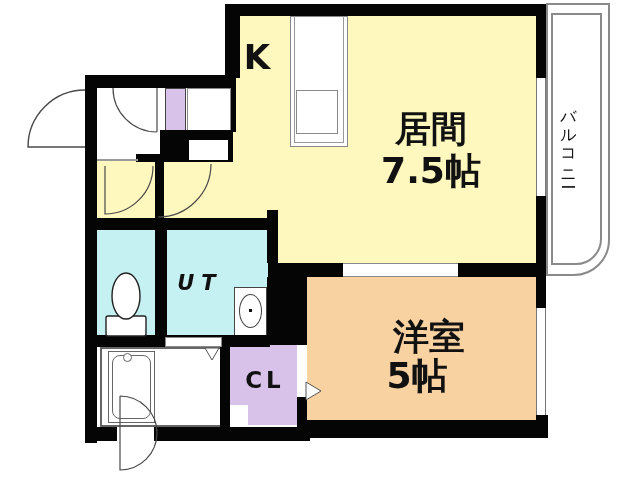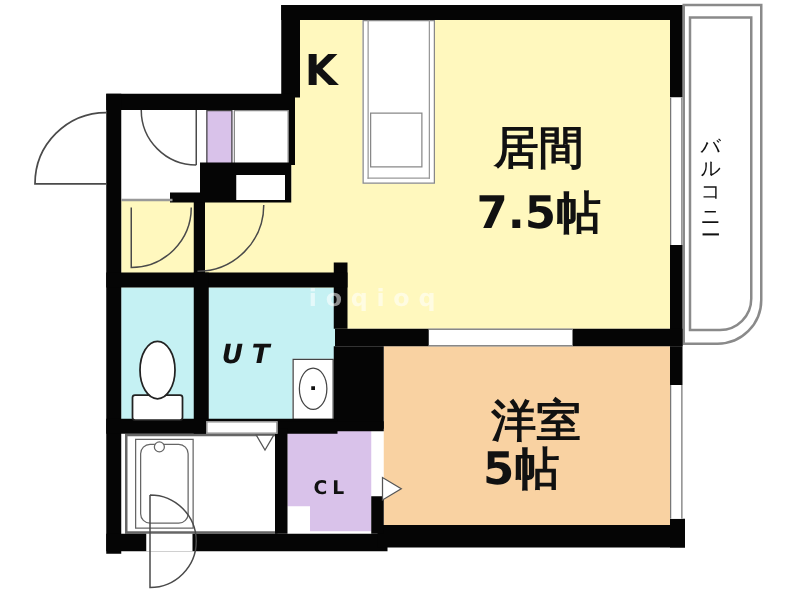--- a/index.html
+++ b/index.html
@@ -94,22 +94,21 @@
     <path d="M 211,164 A 53,53 0 0 1 158,217" fill="none" stroke="#4a4a4a" stroke-width="1.2"></path>
     <path d="M 153,166 A 48,48 0 0 1 105,214 L 105,166" fill="none" stroke="#4a4a4a" stroke-width="1.2"></path>
     <path d="M 120,396 A 37,37 0 0 1 120,470 L 120,396" fill="none" stroke="#4a4a4a" stroke-width="1.2"></path>
     <polygon points="205,348 219,348 212,360" fill="#fff" stroke="#555" stroke-width="1"></polygon>
     <polygon points="306,382 306,400 321,391" fill="#fff" stroke="#555" stroke-width="1"></polygon>
     <rect x="106" y="316" width="40" height="20" rx="2" fill="#fff" stroke="#222" stroke-width="1.4"></rect>
     <ellipse cx="126" cy="296" rx="14" ry="23" fill="#fff" stroke="#222" stroke-width="1.4"></ellipse>
   </svg>
 
   <div class="txt" style="left:257px;top:57px;font-size:34px;">K</div>
-  <div class="txt" style="left:431px;top:119px;font-size:36px;">居間</div>
+  <div class="txt" style="left:431px;top:129px;font-size:36px;">居間</div>
   <div class="txt" style="left:431px;top:171px;font-size:36px;">7.5帖</div>
   <div class="txt" style="left:429px;top:337px;font-size:36px;">洋室</div>
   <div class="txt" style="left:417px;top:376px;font-size:36px;">5帖</div>
   <div class="txt" style="left:200px;top:283px;font-size:21px;letter-spacing:7px;font-style:italic;">UT</div>
-  <div class="txt" style="left:265px;top:390px;font-size:15px;letter-spacing:4px;">CL</div>
+  <div class="txt" style="left:265px;top:380px;font-size:23px;letter-spacing:4px;">CL</div>
   <div class="txt vtxt" style="left:568px;top:140px;font-size:16px;font-weight:500;letter-spacing:2px;">バルコニー</div>
-  <div class="wm" style="left:247px;top:228px;font-size:19px;letter-spacing:7px;">ioqioq</div>
 
 </div>
 
 </body></html>

